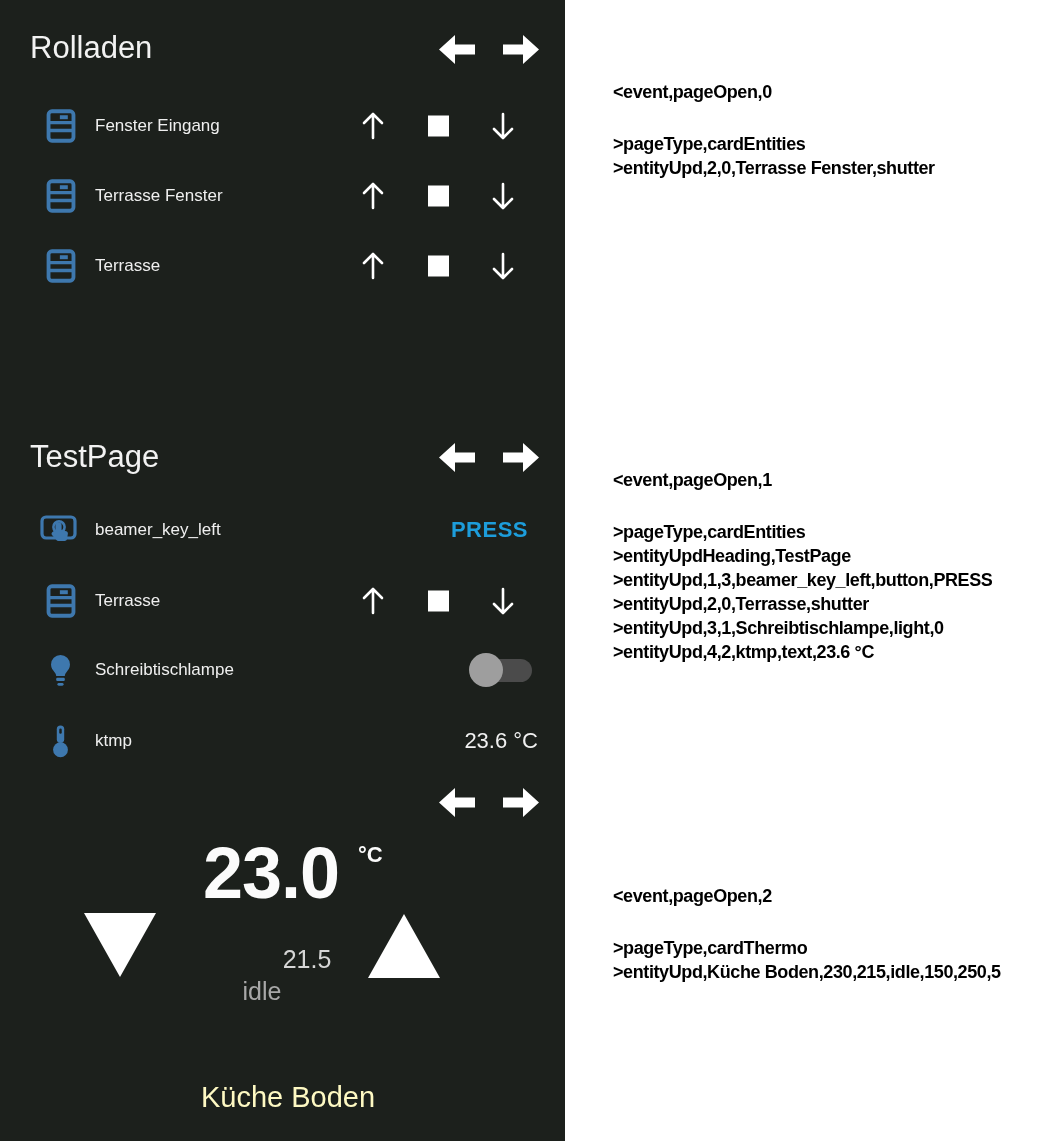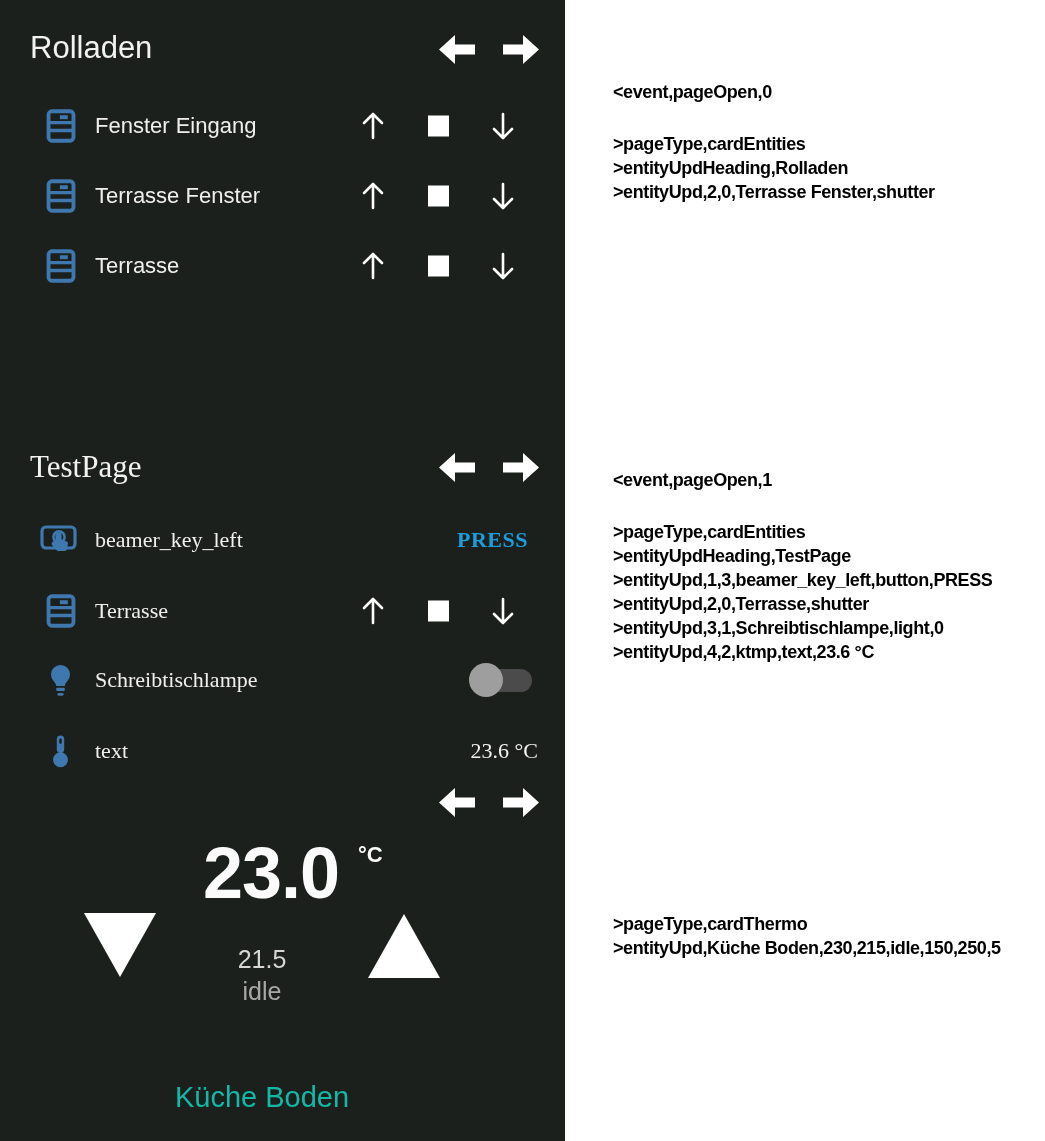--- a/index.html
+++ b/index.html
@@ -11,21 +11,21 @@
          background:var(--panel-bg,#1c201c);overflow:hidden;color:var(--text-primary,#f2f2f2);}
   .card{position:absolute;left:0;width:665px;}
   .heading{position:absolute;left:30px;font-size:31px;font-weight:400;color:var(--text-primary,#f2f2f2);}
   .nav{position:absolute;top:0;width:38px;height:31px;cursor:pointer;}
   .nav.left{left:438px;}
   .nav.right{left:502px;}
 
   .row{position:absolute;left:0;width:565px;height:42px;}
   .eicon{position:absolute;left:46px;top:50%;transform:translateY(-50%);line-height:0;}
   .elabel{position:absolute;left:95px;top:50%;transform:translateY(-50%);
-          font-size:22px;color:#efefef;white-space:nowrap;}
+          font-size:17px;color:#efefef;white-space:nowrap;}
   .ctl{position:absolute;top:50%;transform:translateY(-50%);line-height:0;cursor:pointer;}
   .ctl.up{left:359px;}
   .ctl.stop{left:428px;width:21px;height:21px;background:#fff;}
   .ctl.down{left:489px;}
   .value{position:absolute;top:50%;transform:translateY(-50%);right:27px;
          font-size:22px;color:#f0f0f0;white-space:nowrap;}
   .press{right:37px;color:var(--press-blue,#1d9ddb);font-weight:700;letter-spacing:.5px;}
 
   .toggle{position:absolute;right:30px;top:50%;transform:translateY(-50%);
           width:66px;height:36px;cursor:pointer;}
@@ -35,23 +35,23 @@
                 background:var(--toggle-knob,#9e9e9e);}
 
   
   .temp-big{position:absolute;left:203px;top:832px;font-size:72px;font-weight:700;
             letter-spacing:-1px;color:#fbfbfb;}
   .temp-unit{position:absolute;left:358px;top:842px;font-size:22px;font-weight:700;color:#fbfbfb;}
   .tri{position:absolute;line-height:0;cursor:pointer;}
   .tri.down{left:82px;top:911px;}
   .tri.up{left:366px;top:912px;}
   .centered{position:absolute;left:0;width:524px;text-align:center;}
-  .target{top:945px;font-size:25px;color:#d6d6d6;}
+  .target{top:945px;font-size:25px;color:#d6d6d6;margin-left:45px;}
   .state{top:977px;font-size:25px;color:#a8a8a8;}
-  .thermo-title{top:1081px;font-size:29px;color:#14b8a6;}
+  .thermo-title{top:1081px;font-size:29px;color:#fef9c3;margin-left:26px;}
 
   
   .proto{position:absolute;left:565px;top:0;width:480px;height:886px;background:var(--proto-bg,#ffffff);}
   .proto-block{position:absolute;left:48px;width:430px;}
   .pl{height:24px;line-height:24px;font-size:18px;font-weight:700;letter-spacing:-.4px;
       color:var(--proto-text,#000);white-space:nowrap;}
   .pl.blank{height:28px;}
 </style>
 </head>
 <body>
@@ -119,21 +119,21 @@
       <span class="ctl up"><svg width="28" height="32" viewBox="0 0 28 32">
             <path d="M14 28 V5 M5 13 L14 4 L23 13" fill="none" stroke="#fff" stroke-width="2.6" stroke-linecap="round" stroke-linejoin="round"></path>
           </svg></span>
       <span class="ctl stop"></span>
       <span class="ctl down"><svg width="28" height="32" viewBox="0 0 28 32">
             <path d="M14 4 V27 M5 19 L14 28 L23 19" fill="none" stroke="#fff" stroke-width="2.6" stroke-linecap="round" stroke-linejoin="round"></path>
           </svg></span>
     </div>
   </div>
 
-  <div class="card" style="top:418px;height:365px;font-family:Liberation Serif, serif;">
+  <div class="card" style="top:408px;height:365px;">
     <div class="heading" style="top:31px;">TestPage</div>
     <span class="nav left" style="top:34px;">
       <svg width="38" height="31" viewBox="0 0 38 31">
           <path d="M17 1 L1 15.5 L17 30 V20.5 H37 V10.5 H17 Z" fill="#fff"></path>
         </svg>
     </span>
     <span class="nav right" style="top:34px;">
       <svg width="38" height="31" viewBox="0 0 38 31">
           <path d="M21 1 L37 15.5 L21 30 V20.5 H1 V10.5 H21 Z" fill="#fff"></path>
         </svg>
@@ -185,21 +185,21 @@
     </div>
 
     <div class="row" style="top:312px;">
       <span class="eicon" style="left:50px;">
         <svg width="21" height="35" viewBox="0 0 20 34">
           <rect x="6.4" y="2" width="7.2" height="17" rx="3.6" fill="var(--icon-blue,#3e78ae)"></rect>
           <circle cx="10" cy="25.5" r="7.2" fill="var(--icon-blue,#3e78ae)"></circle>
           <rect x="8.8" y="4.8" width="2.4" height="5.2" rx="1.2" fill="var(--panel-bg,#1c201c)"></rect>
         </svg>
       </span>
-      <span class="elabel">text</span>
+      <span class="elabel">ktmp</span>
       <span class="value">23.6 °C</span>
     </div>
   </div>
 
   <div class="card" style="top:760px;height:381px;">
     <span class="nav left" style="top:27px;">
       <svg width="38" height="31" viewBox="0 0 38 31">
           <path d="M17 1 L1 15.5 L17 30 V20.5 H37 V10.5 H17 Z" fill="#fff"></path>
         </svg>
     </span>
@@ -228,34 +228,34 @@
   <div class="centered state">idle</div>
   <div class="centered thermo-title">Küche Boden</div>
 </div>
 
 <div class="proto">
 
   <div class="proto-block" style="top:80px;">
     <div class="pl">&lt;event,pageOpen,0</div>
     <div class="pl blank"></div>
     <div class="pl">&gt;pageType,cardEntities</div>
-    <div class="pl">&gt;entityUpdHeading,Rolladen</div>
     <div class="pl">&gt;entityUpd,2,0,Terrasse Fenster,shutter</div>
   </div>
 
   <div class="proto-block" style="top:468px;">
     <div class="pl">&lt;event,pageOpen,1</div>
     <div class="pl blank"></div>
     <div class="pl">&gt;pageType,cardEntities</div>
     <div class="pl">&gt;entityUpdHeading,TestPage</div>
     <div class="pl">&gt;entityUpd,1,3,beamer_key_left,button,PRESS</div>
     <div class="pl">&gt;entityUpd,2,0,Terrasse,shutter</div>
     <div class="pl">&gt;entityUpd,3,1,Schreibtischlampe,light,0</div>
     <div class="pl">&gt;entityUpd,4,2,ktmp,text,23.6 °C</div>
   </div>
 
   <div class="proto-block" style="top:884px;">
+    <div class="pl">&lt;event,pageOpen,2</div>
     <div class="pl blank"></div>
     <div class="pl">&gt;pageType,cardThermo</div>
     <div class="pl">&gt;entityUpd,Küche Boden,230,215,idle,150,250,5</div>
   </div>
 
 </div>
 
 </body></html>

